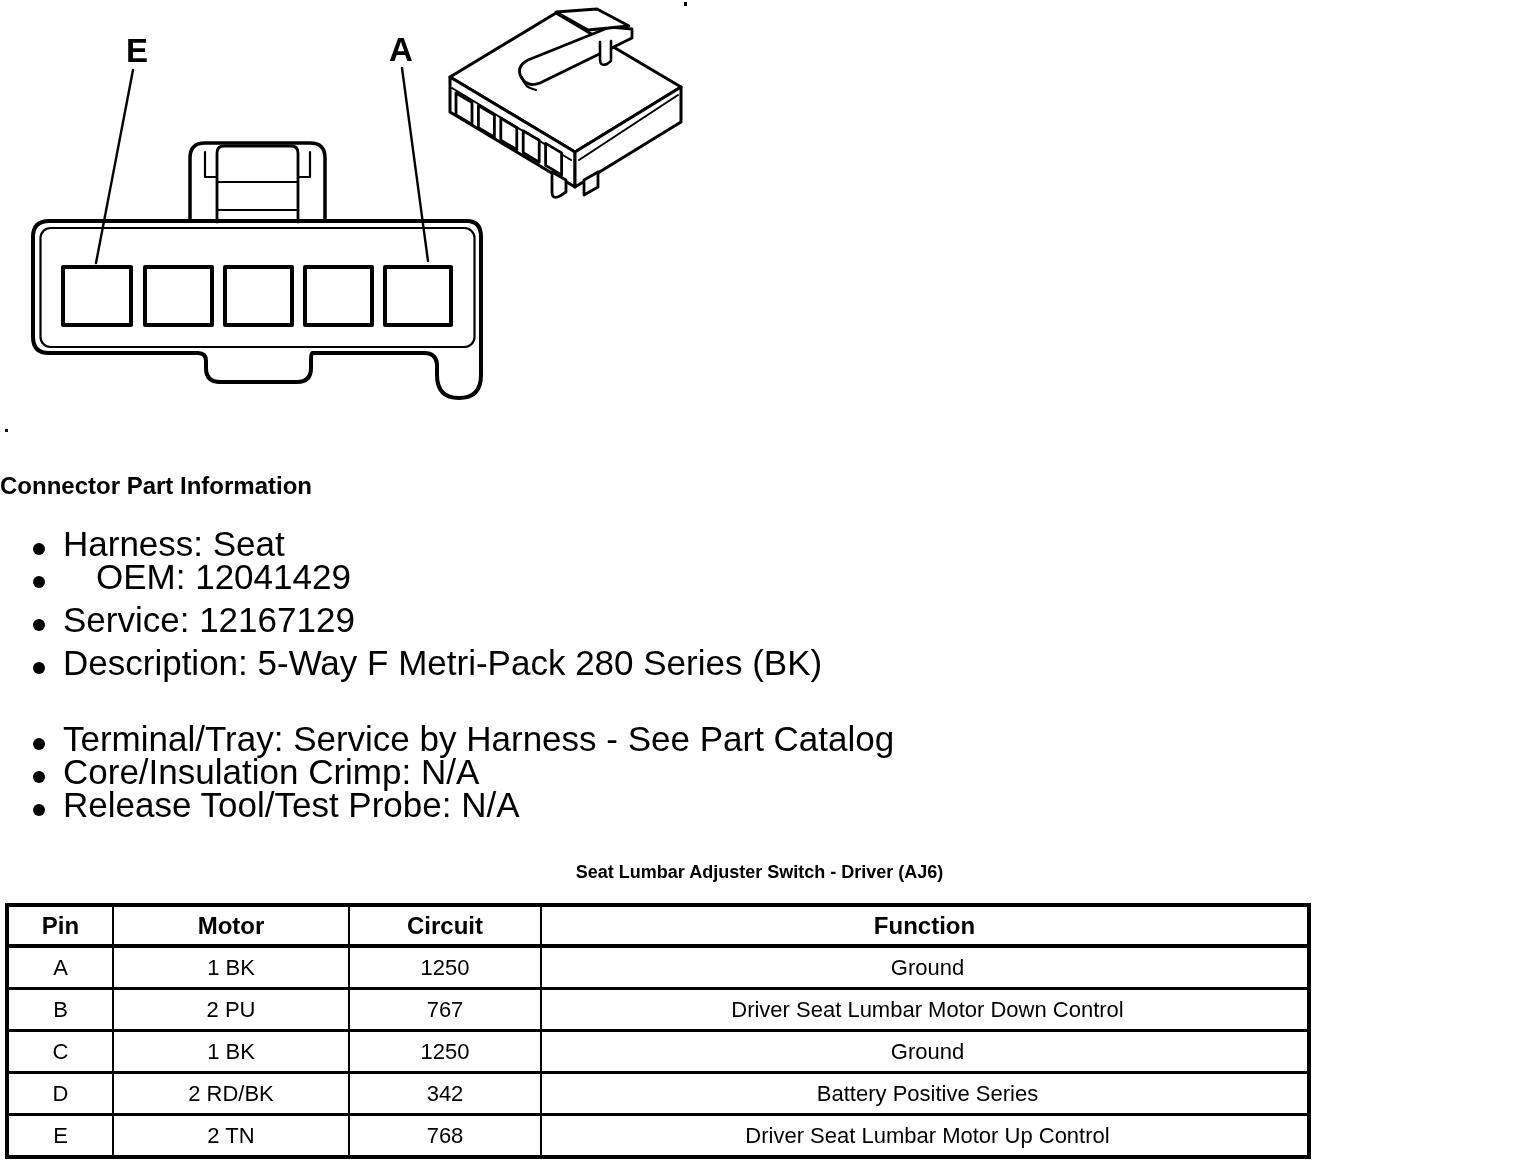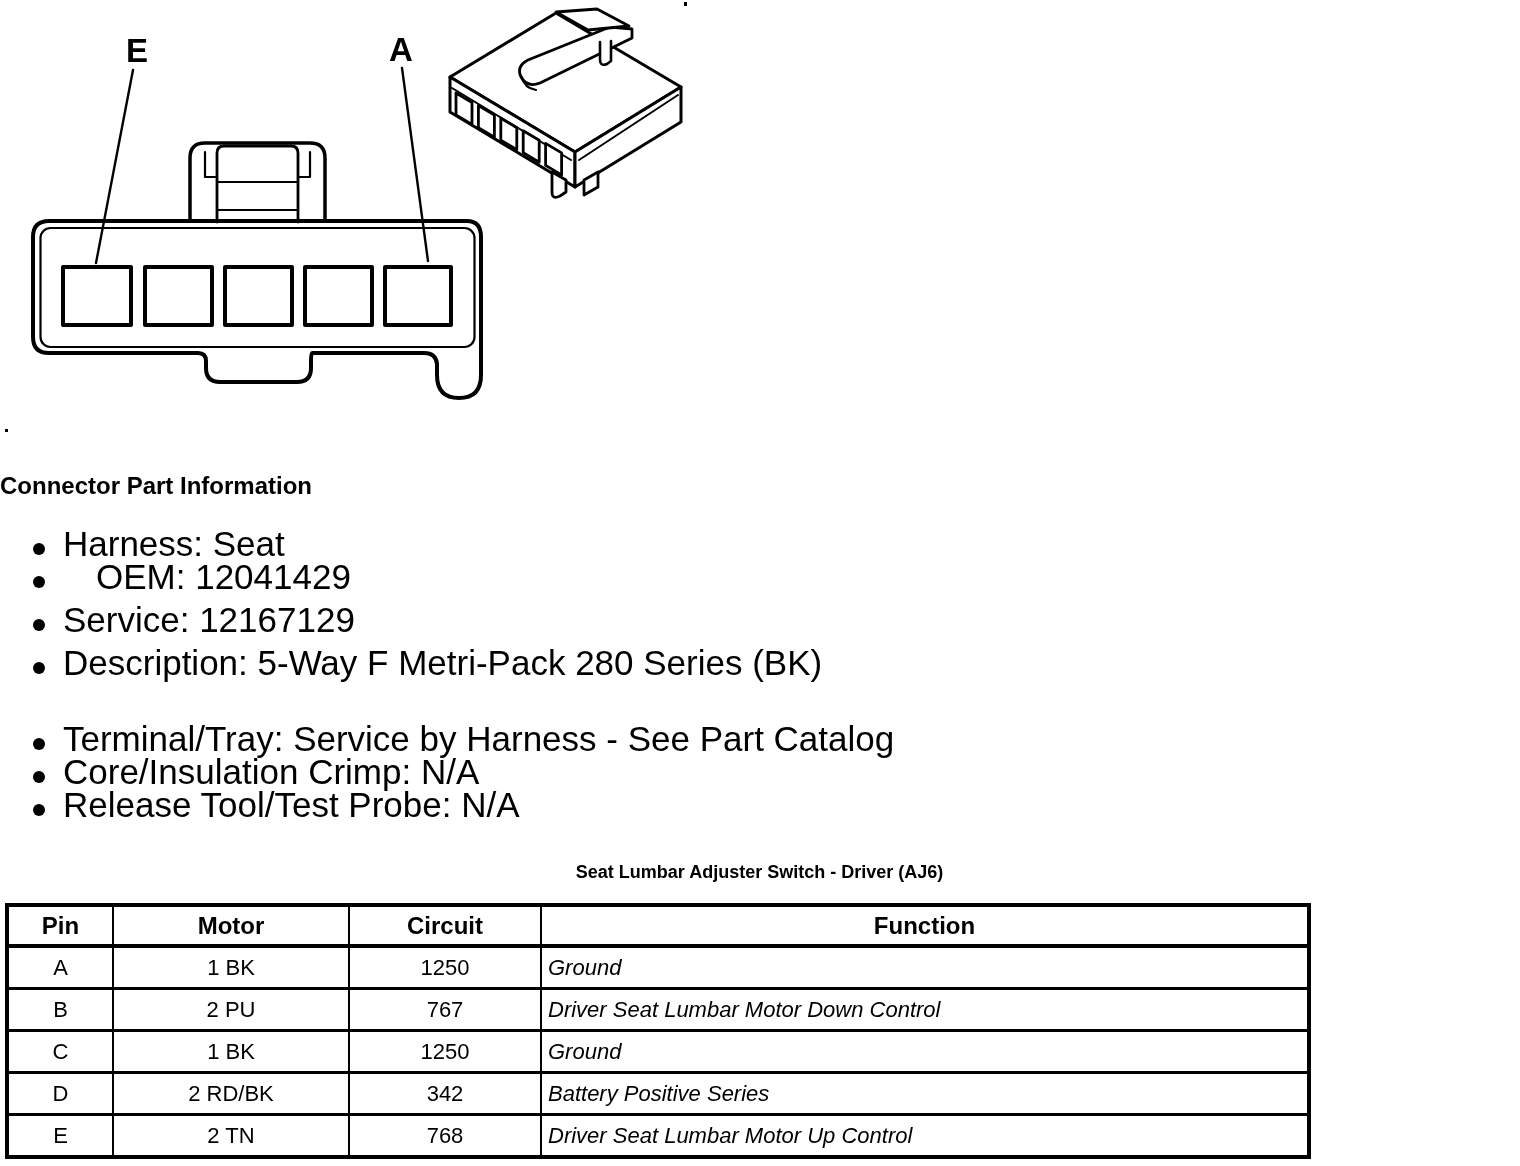--- a/index.html
+++ b/index.html
@@ -93,23 +93,22 @@
     text-align: center;
     vertical-align: middle;
     border-left: 2px solid #000000;
     border-right: 2px solid #000000;
     border-top: 3px solid #000000;
     padding: 0;
     overflow: hidden;
     white-space: nowrap;
   }
   table.pinout td.fn {
-    text-align: left;
+    text-align: center;
     padding-left: 6px;
-    font-style: italic;
   }
   .speck {
     position: absolute;
     background: #000000;
   }
   .speck-a { left: 684px; top: 2px; width: 3px; height: 4px; }
   .speck-b { left: 5px; top: 429px; width: 3px; height: 3px; }
 </style>
 </head>
 <body>

